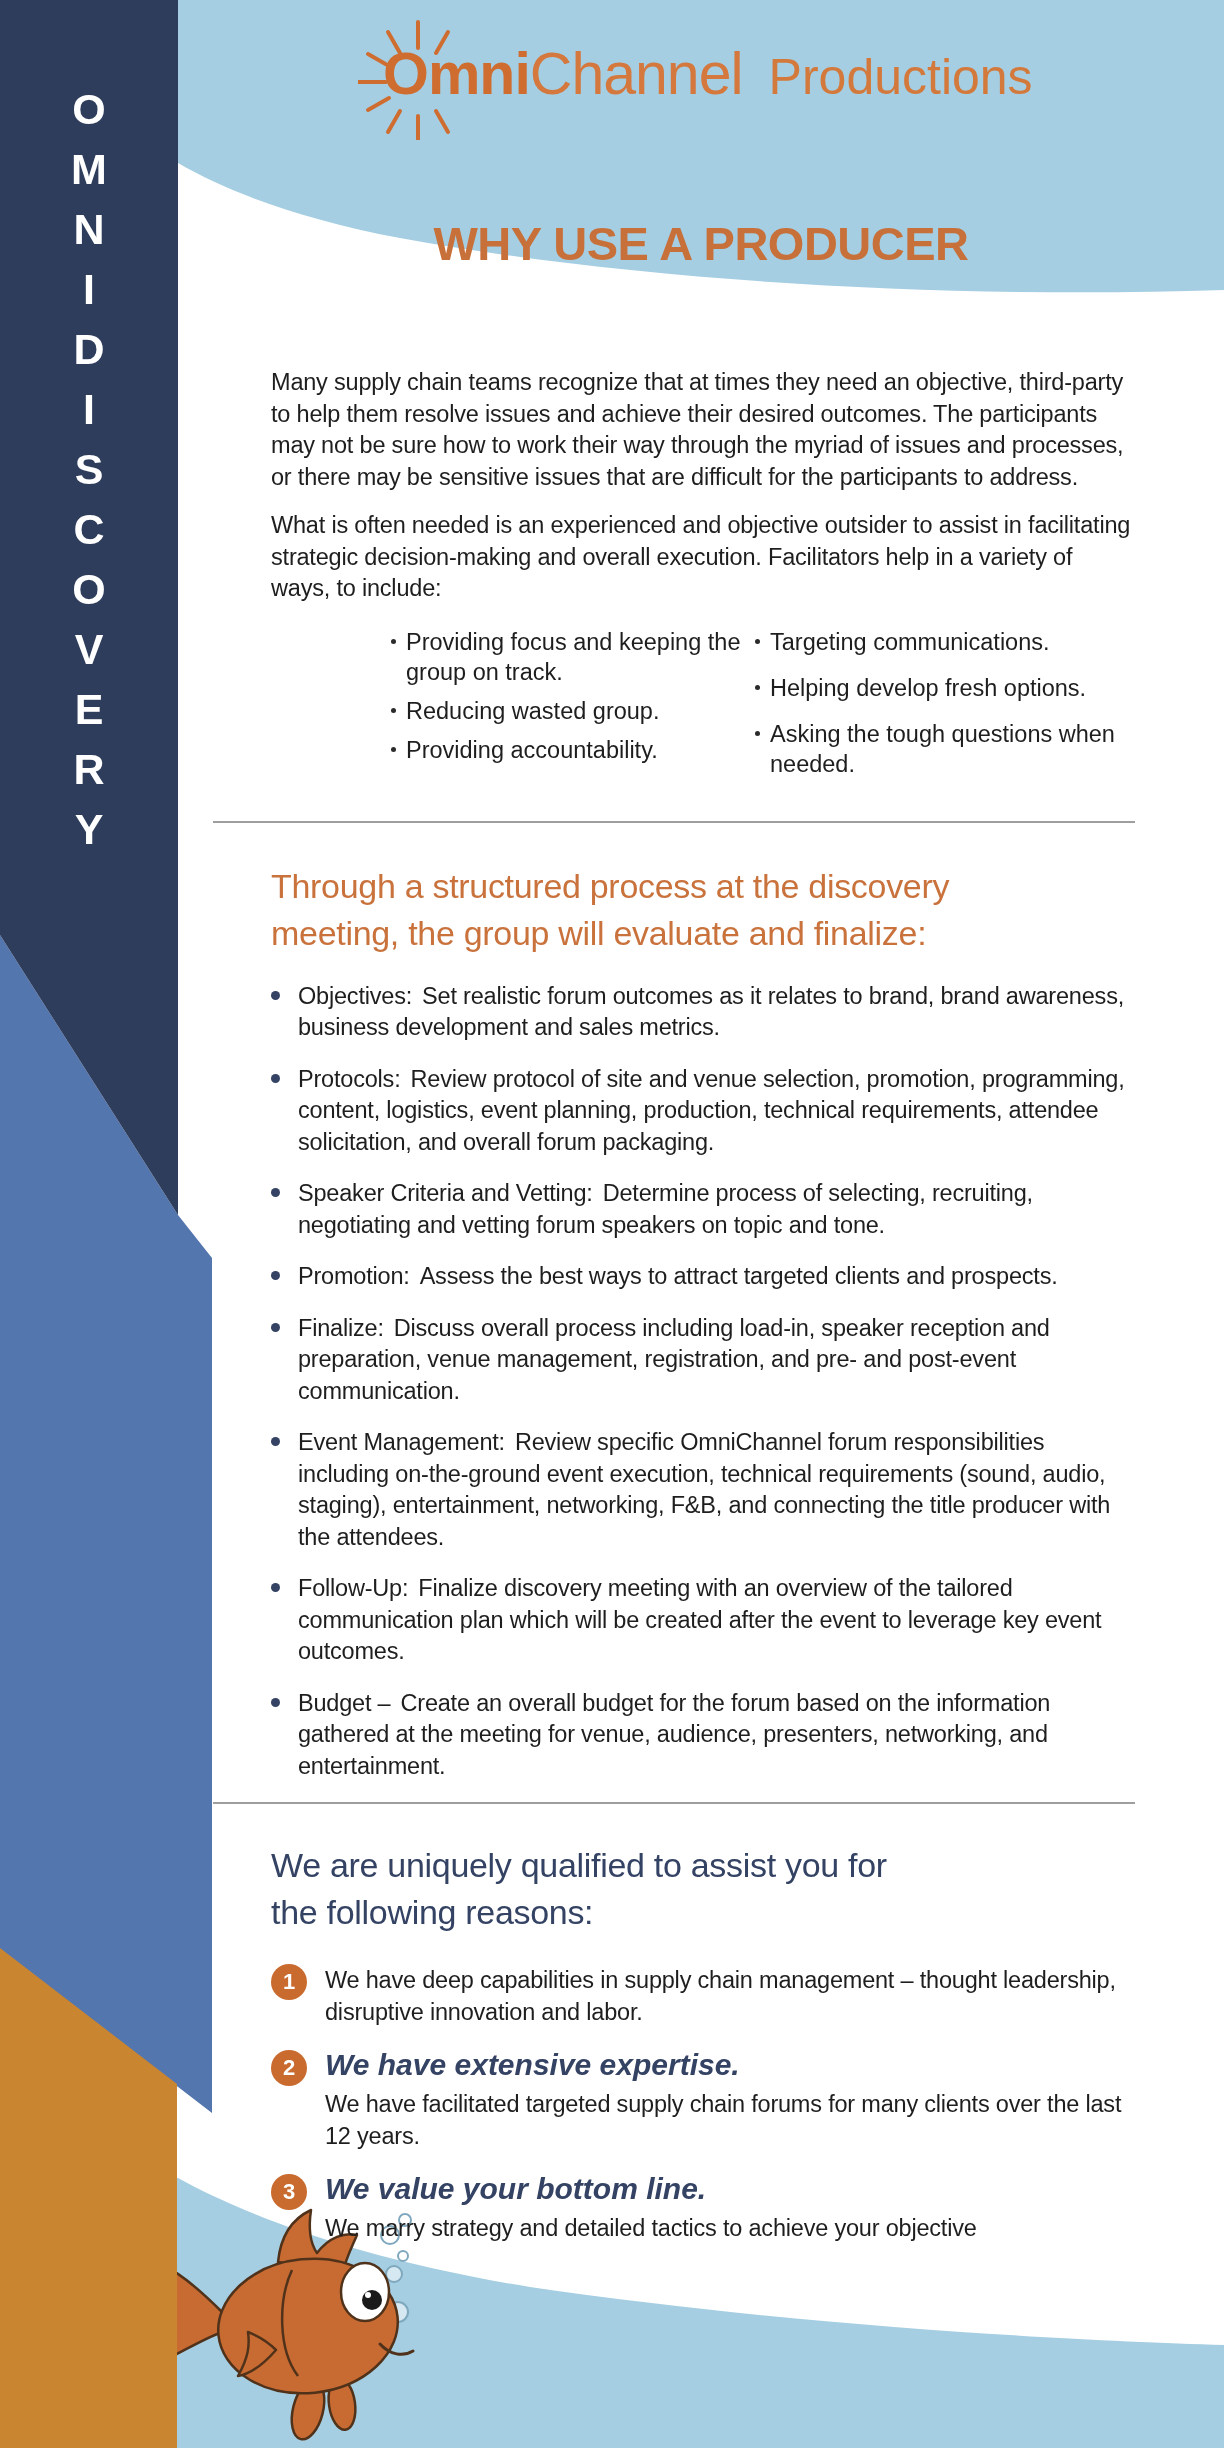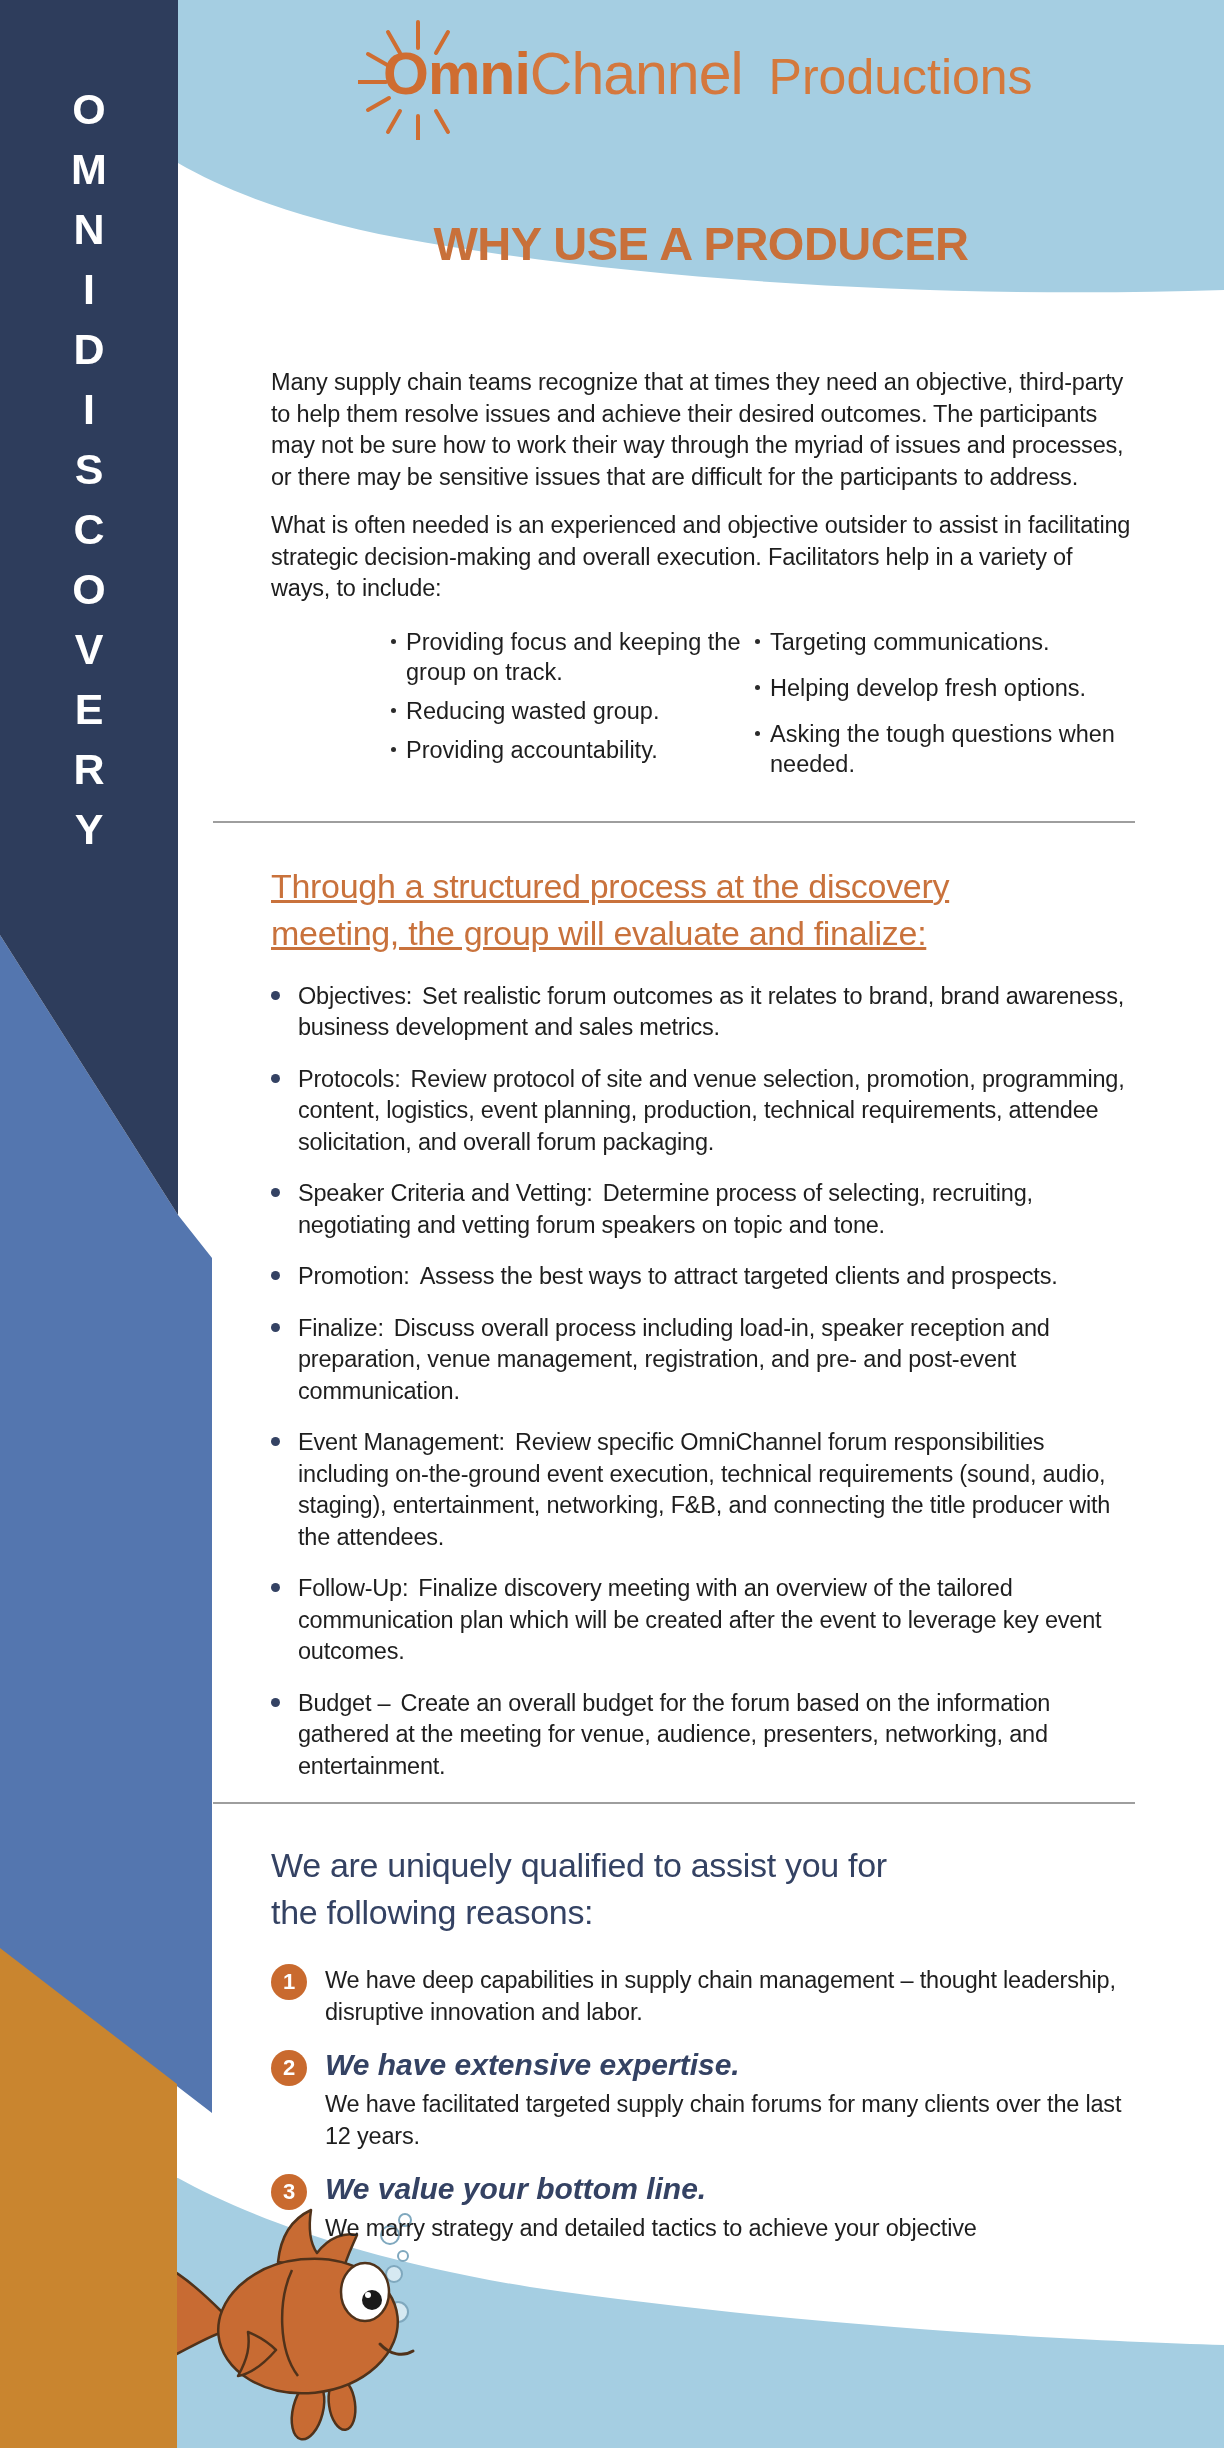--- a/index.html
+++ b/index.html
@@ -37,21 +37,21 @@
   #intro-p2{margin-top:17px;}
   .fb-cols{display:flex;margin-top:22px;margin-left:118px;}
   .fb-left{width:364px;}
   .fb-right{flex:1;}
   .fb-item{position:relative;padding-left:17px;font-size:23.5px;line-height:30px;margin-bottom:9px;}
   .fb-right .fb-item{margin-bottom:16px;}
   .fb-dot{position:absolute;left:2px;top:12px;width:5px;height:5px;border-radius:50%;background:#2b2b2b;}
   hr.rule{border:none;border-top:2px solid #9e9e9e;margin:26px 0 0 -58px;width:922px;}
   h2.orange{
     margin:40px 0 0 0;font-size:34px;line-height:47px;font-weight:400;
-    color:#c9723c;max-width:690px;letter-spacing:-0.3px;text-decoration:underline;
+    color:#c9723c;max-width:690px;letter-spacing:-0.3px;
   }
   h2.navy{
     margin:38px 0 0 0;font-size:34px;line-height:47px;font-weight:400;
     color:#344263;max-width:640px;letter-spacing:-0.3px;
   }
   .d-list{margin-top:24px;}
   .d-item{position:relative;padding-left:27px;margin-bottom:20px;font-size:23.5px;line-height:31.5px;letter-spacing:-0.2px;}
   .d-dot{position:absolute;left:0;top:10px;width:9px;height:9px;border-radius:50%;background:#344263;}
   .d-label{margin-right:10px;}
   .reasons{margin-top:24px;}

